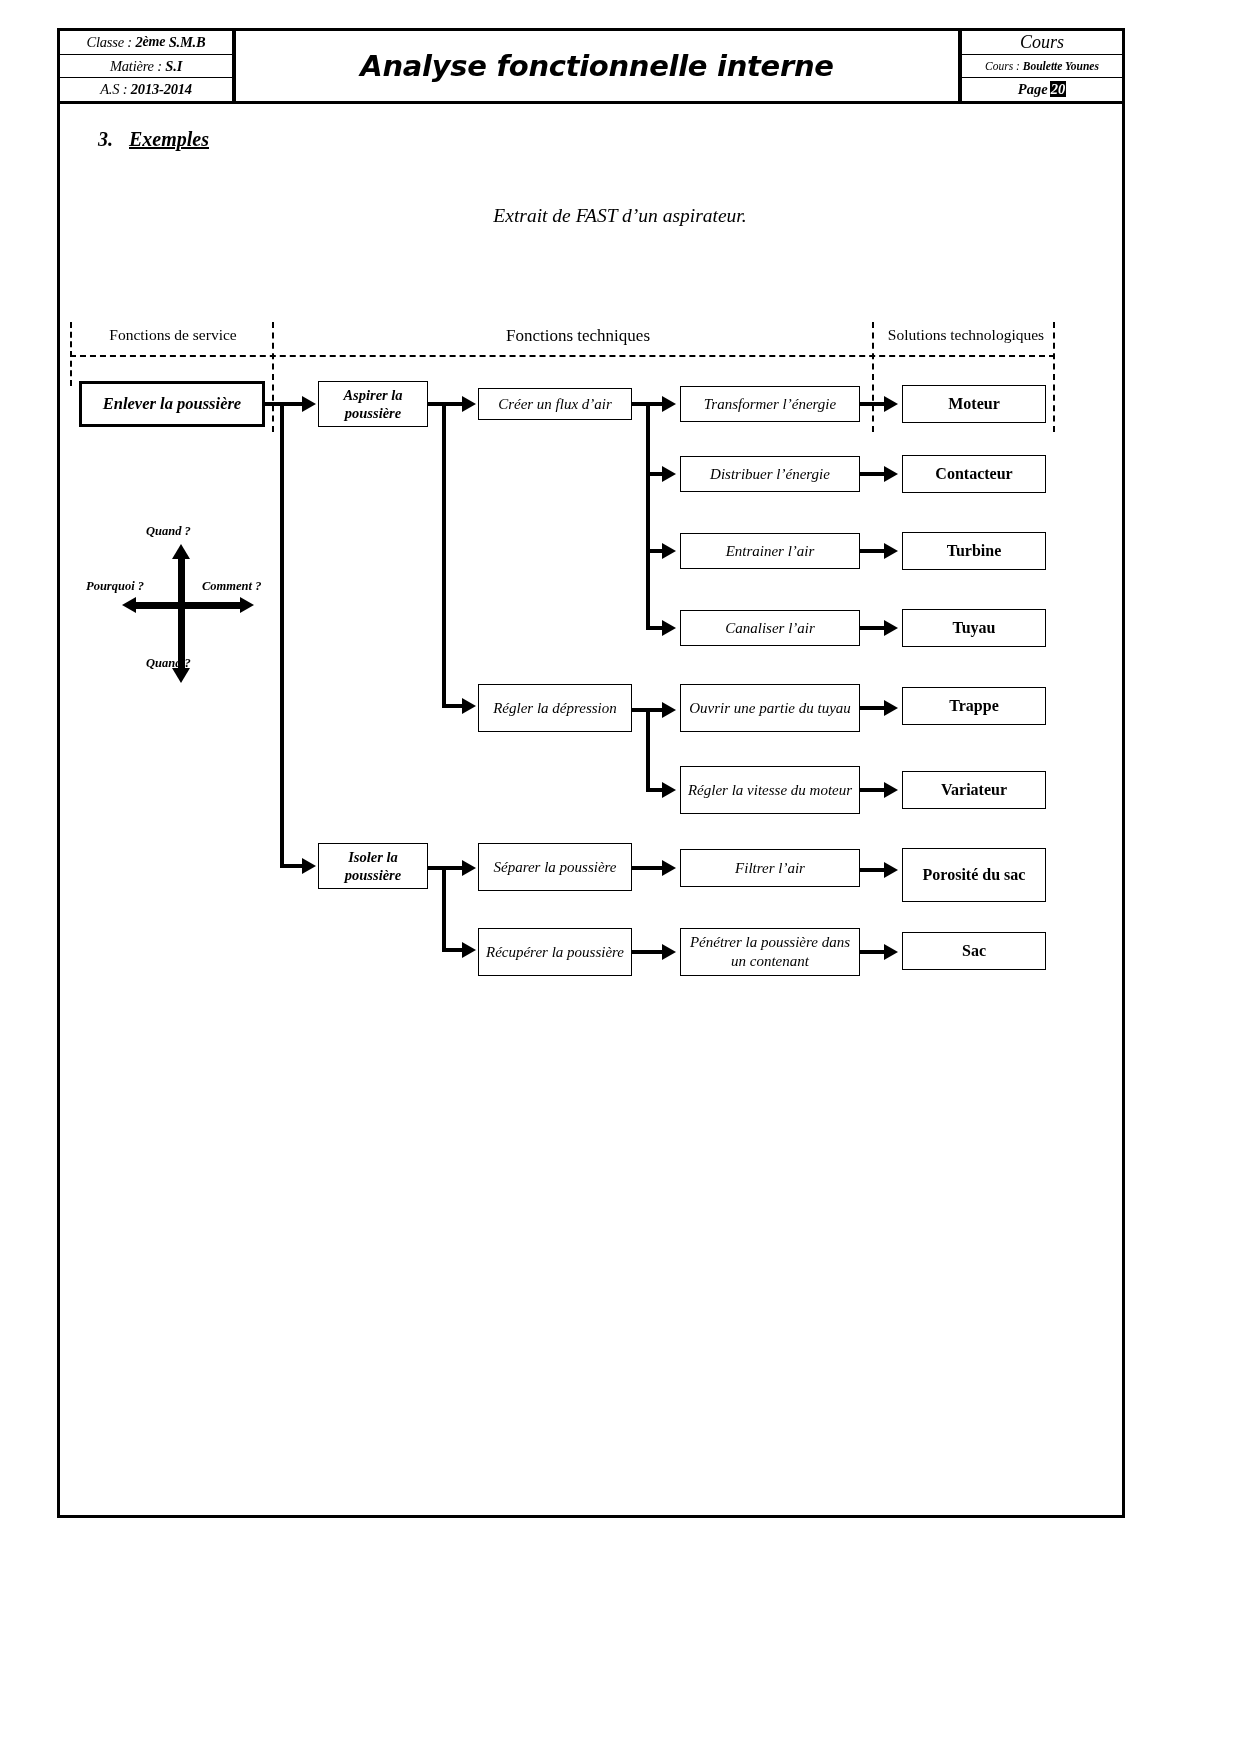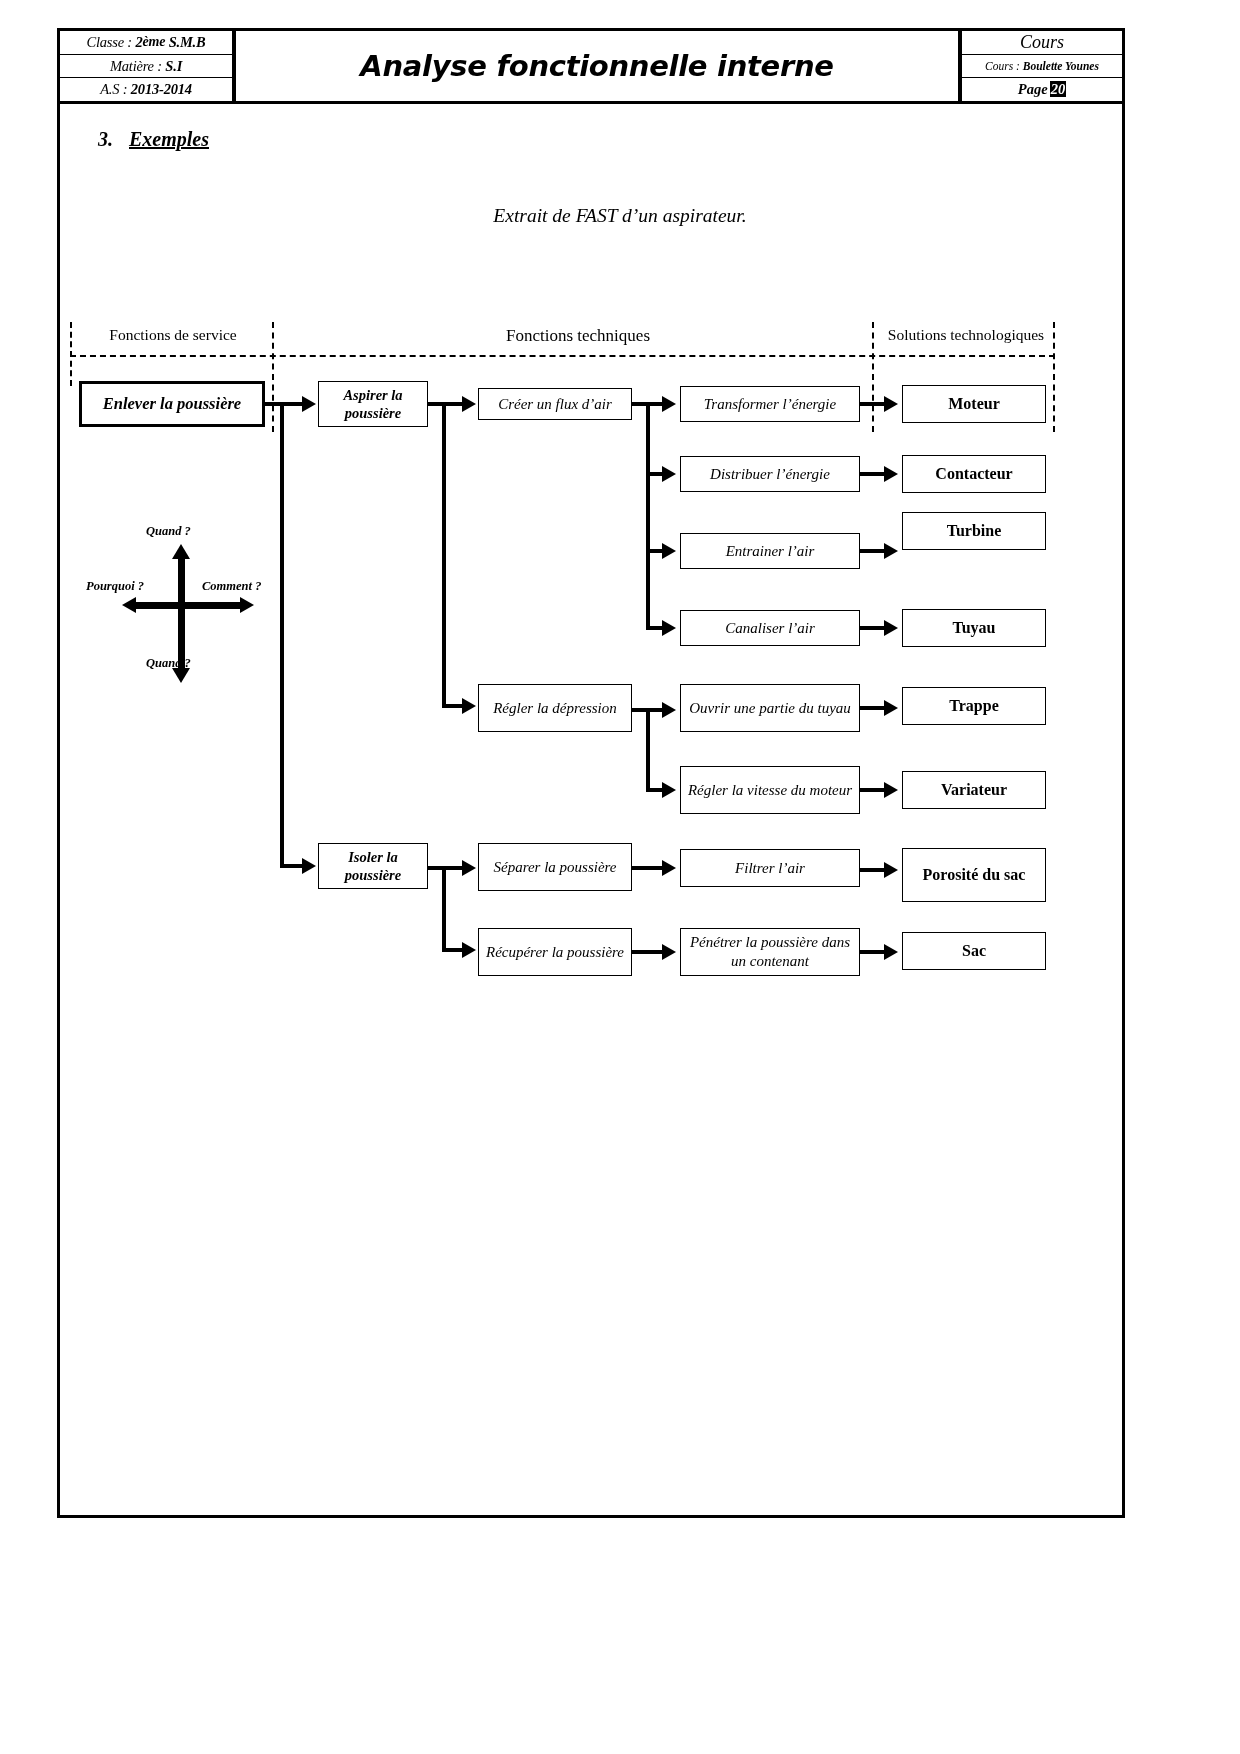--- a/index.html
+++ b/index.html
@@ -296,21 +296,21 @@
 <div class="box ft" style="left:680px; top:456px; width:180px; height:36px;">Distribuer l’énergie</div>
 <div class="box ft" style="left:680px; top:533px; width:180px; height:36px;">Entrainer  l’air</div>
 <div class="box ft" style="left:680px; top:610px; width:180px; height:36px;">Canaliser  l’air</div>
 <div class="box ft" style="left:680px; top:684px; width:180px; height:48px;">Ouvrir une partie du tuyau</div>
 <div class="box ft" style="left:680px; top:766px; width:180px; height:48px;">Régler la vitesse du moteur</div>
 <div class="box ft" style="left:680px; top:849px; width:180px; height:38px;">Filtrer l’air</div>
 <div class="box ft" style="left:680px; top:928px; width:180px; height:48px;">Pénétrer la poussière dans un contenant</div>
 
 <div class="box sol" style="left:902px; top:385px; width:144px; height:38px;">Moteur</div>
 <div class="box sol" style="left:902px; top:455px; width:144px; height:38px;">Contacteur</div>
-<div class="box sol" style="left:902px; top:512px; width:144px; height:38px;">Turbine</div>
+<div class="box sol" style="left:902px; top:532px; width:144px; height:38px;">Turbine</div>
 <div class="box sol" style="left:902px; top:609px; width:144px; height:38px;">Tuyau</div>
 <div class="box sol" style="left:902px; top:687px; width:144px; height:38px;">Trappe</div>
 <div class="box sol" style="left:902px; top:771px; width:144px; height:38px;">Variateur</div>
 <div class="box sol" style="left:902px; top:848px; width:144px; height:54px;">Porosité du sac</div>
 <div class="box sol" style="left:902px; top:932px; width:144px; height:38px;">Sac</div>
 
 <div class="ln ln-h" style="left:264px; top:402px; width:40px;"></div>
 <div class="arrow-r" style="left:302px; top:396px;"></div>
 <div class="ln ln-v" style="left:280px; top:402px; height:464px;"></div>
 <div class="ln ln-h" style="left:280px; top:864px; width:26px;"></div>

